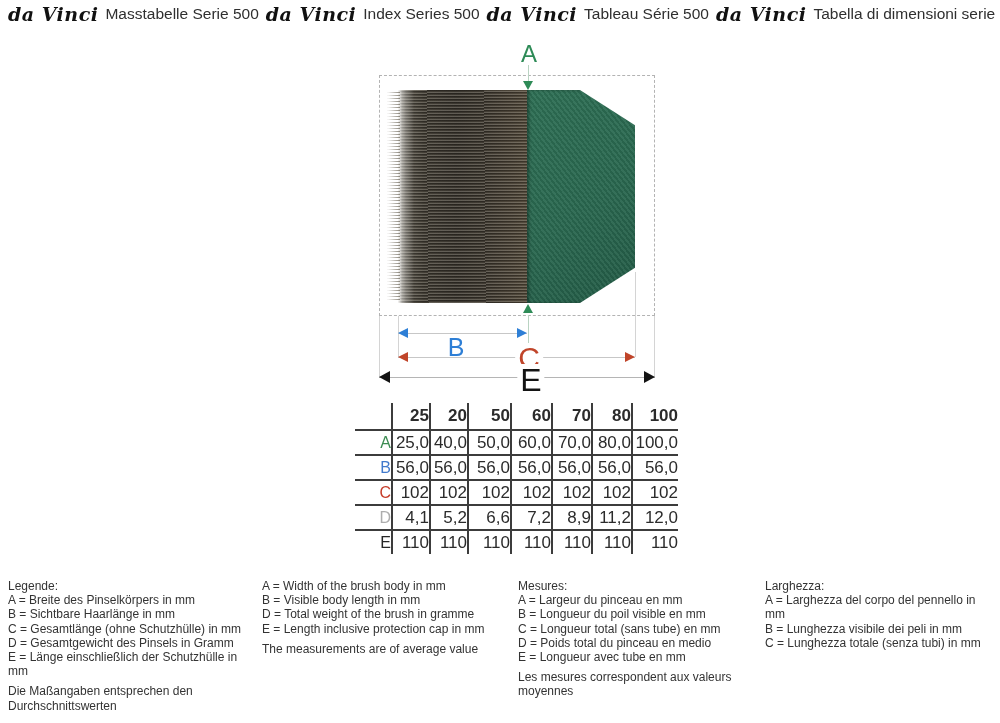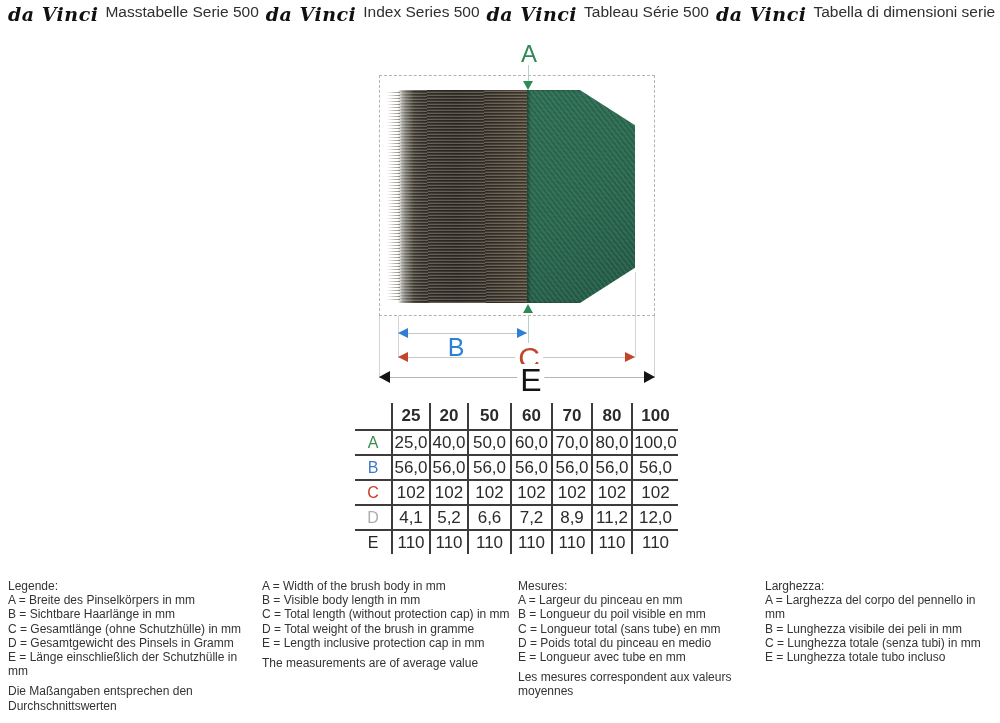--- a/index.html
+++ b/index.html
@@ -4,21 +4,21 @@
 <style>
   html,body{margin:0;padding:0;}
   body{
     width:1000px;height:723px;background:#ffffff;position:relative;overflow:hidden;
     font-family:"Liberation Sans", sans-serif;color:#2b2b2b;
   }
   
   .header{
     position:absolute;left:8px;top:3px;display:flex;align-items:baseline;gap:7px;white-space:nowrap;
   }
-  .hseg{display:flex;align-items:flex-start;gap:7px;}
+  .hseg{display:flex;align-items:center;gap:7px;}
   .logo{
     font-family:"DejaVu Serif", serif;font-style:italic;font-weight:700;
     font-size:19px;color:#111;letter-spacing:.5px;
   }
   .htitle{font-size:15.5px;color:#2f2f2f;}
   
   .diagram{position:absolute;left:0;top:0;width:1000px;height:723px;}
   .cap-outline{
     position:absolute;left:379px;top:75px;width:276px;height:241px;
     border:1px dashed #b3b3b3;box-sizing:border-box;
@@ -55,21 +55,21 @@
   .lab-b{left:456px;top:347px;font-size:25px;}
   .lab-c{left:529px;top:358px;font-size:30px;background:#fff;}
   .lab-e{left:531px;top:380px;font-size:32px;background:#fff;}
   .dline{position:absolute;background:#c7c7c7;}
   .guide{position:absolute;background:#d4d4d4;width:1px;}
   .guide-green{position:absolute;background:#b9d3c2;width:1px;}
   .arr{position:absolute;width:0;height:0;}
   
   .size-table{position:absolute;left:355px;top:403px;border-collapse:collapse;}
   .size-table th,.size-table td{
-    padding:0;text-align:center;vertical-align:middle;font-size:17px;color:#2b2b2b;
+    padding:0;text-align:right;vertical-align:middle;font-size:17px;color:#2b2b2b;
     font-family:"Liberation Sans", sans-serif;
   }
   .size-table thead th{height:26px;font-weight:700;}
   .size-table tbody td,.size-table tbody th{height:23px;font-weight:400;}
   .size-table tbody tr th,.size-table tbody tr td{border-top:2px solid #3c3c3c;}
   .size-table .vline{border-left:2px solid #3c3c3c;}
   .size-table .rowlabel{font-size:16px;}
   
   .legend{position:absolute;top:579px;font-size:12px;line-height:14.2px;color:#333;}
   .legend-de{left:8px;width:250px;}
@@ -214,33 +214,31 @@
   <div>A = Breite des Pinselkörpers in mm</div>
   <div>B = Sichtbare Haarlänge in mm</div>
   <div>C = Gesamtlänge (ohne Schutzhülle) in mm</div>
   <div>D = Gesamtgewicht des Pinsels in Gramm</div>
   <div>E = Länge einschließlich der Schutzhülle in mm</div>
   <div class="foot" style="max-width:200px;">Die Maßangaben entsprechen den Durchschnittswerten</div>
 </div>
 <div class="legend legend-en">
   <div>A = Width of the brush body in mm</div>
   <div>B = Visible body length in mm</div>
-  <div>C = Total length (without protection cap) in mm</div>
   <div>D = Total weight of the brush in gramme</div>
   <div>E = Length inclusive protection cap in mm</div>
   <div class="foot">The measurements are of average value</div>
 </div>
 <div class="legend legend-fr">
   <div>Mesures:</div>
   <div>A = Largeur du pinceau en mm</div>
   <div>B = Longueur du poil visible en mm</div>
   <div>C = Longueur total (sans tube) en mm</div>
   <div>D = Poids total du pinceau en medio</div>
   <div>E = Longueur avec tube en mm</div>
   <div class="foot" style="max-width:222px;">Les mesures correspondent aux valeurs moyennes</div>
 </div>
 <div class="legend legend-it">
   <div>Larghezza:</div>
   <div>A = Larghezza del corpo del pennello in mm</div>
   <div>B = Lunghezza visibile dei peli in mm</div>
   <div>C = Lunghezza totale (senza tubi) in mm</div>
-  <div>E = Lunghezza totale tubo incluso</div>
 </div>
 
 </body></html>

